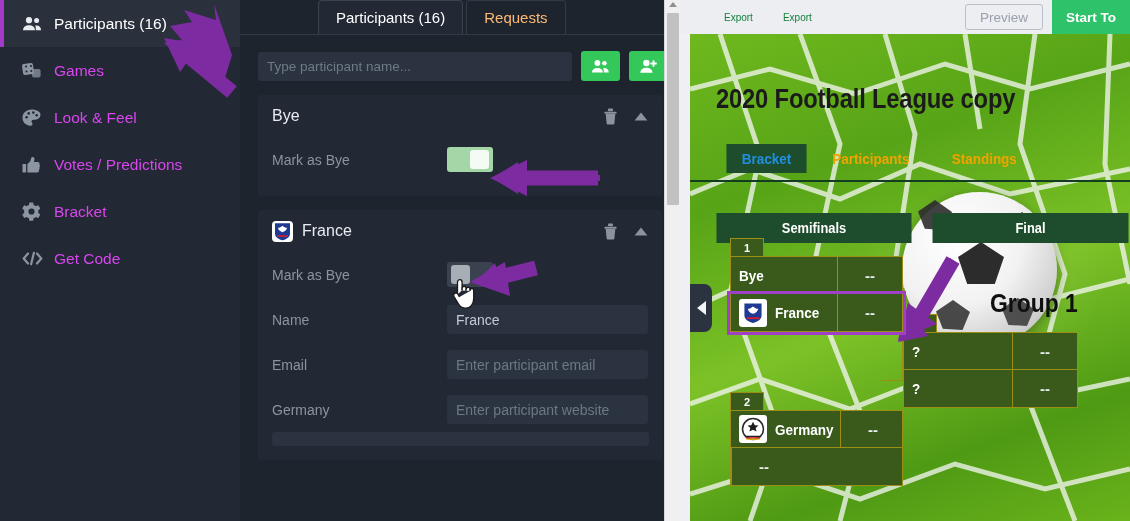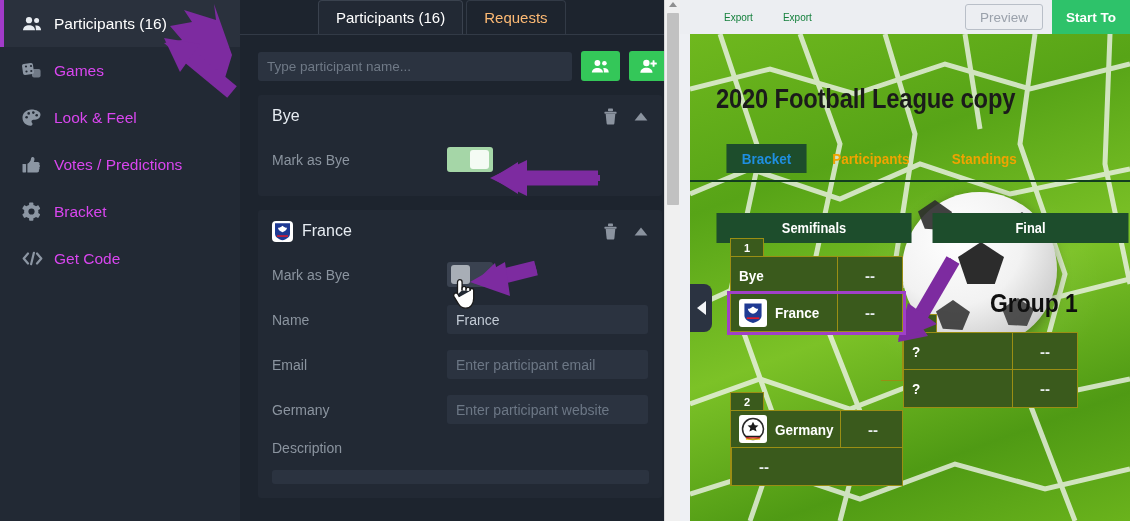--- a/index.html
+++ b/index.html
@@ -432,23 +432,20 @@
       <div class="frow">
         <span class="flabel">Email</span>
         <input class="finput" type="text" placeholder="Enter participant email" style="">
       </div>
 
       <div class="frow">
         <span class="flabel">Germany</span>
         <input class="finput" type="text" placeholder="Enter participant website" style="">
       </div>
 
-      <div class="frow" style="min-height:38px;align-items:flex-start;padding-top:8px;">
-        <span class="flabel">Description</span>
-      </div>
       <div style="height:14px;background:#2b3340;border-radius:3px;margin:0 -0.5px;"></div>
     </div>
 
     <div id="c-scroll">
       <span class="arrow-up"></span>
       <span class="thumb"></span>
     </div>
   </div>
 
   <div id="right">

